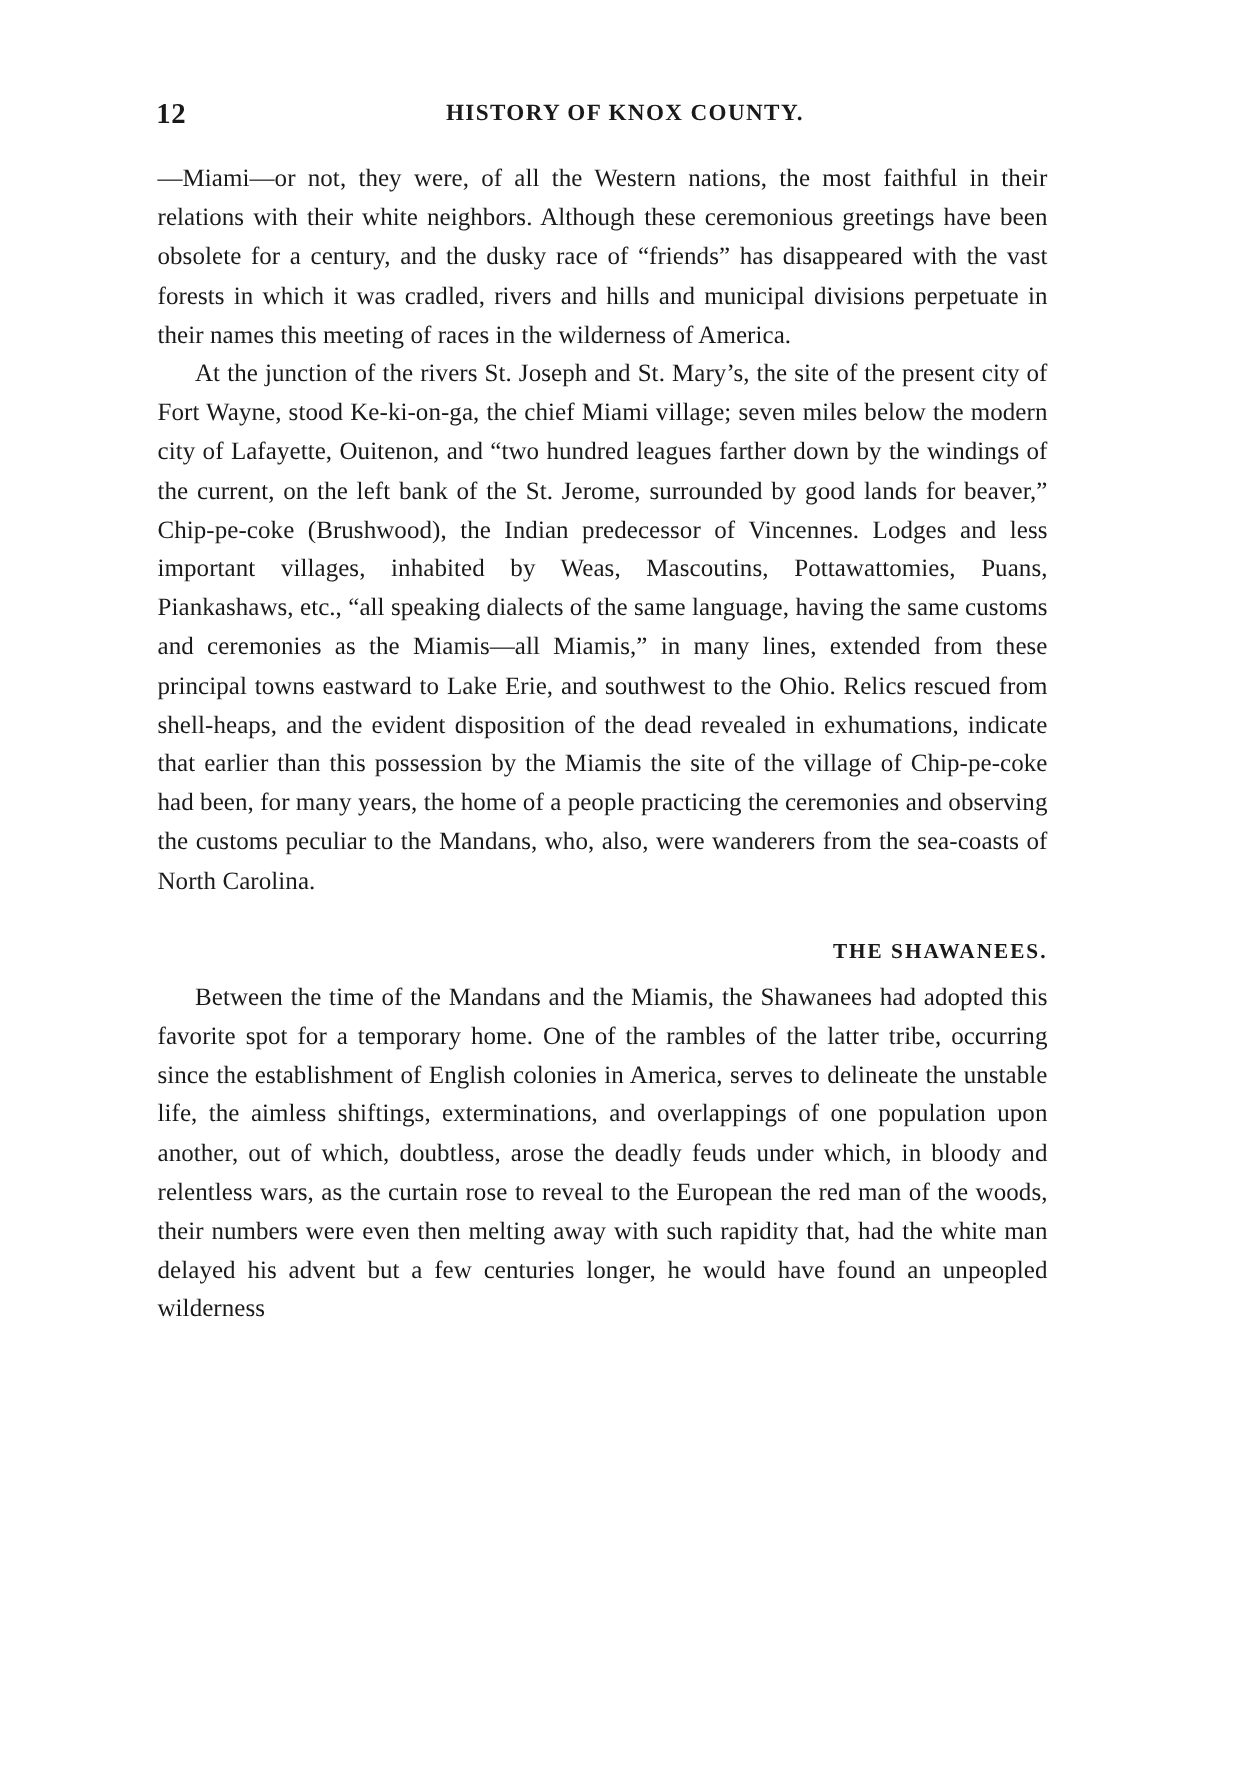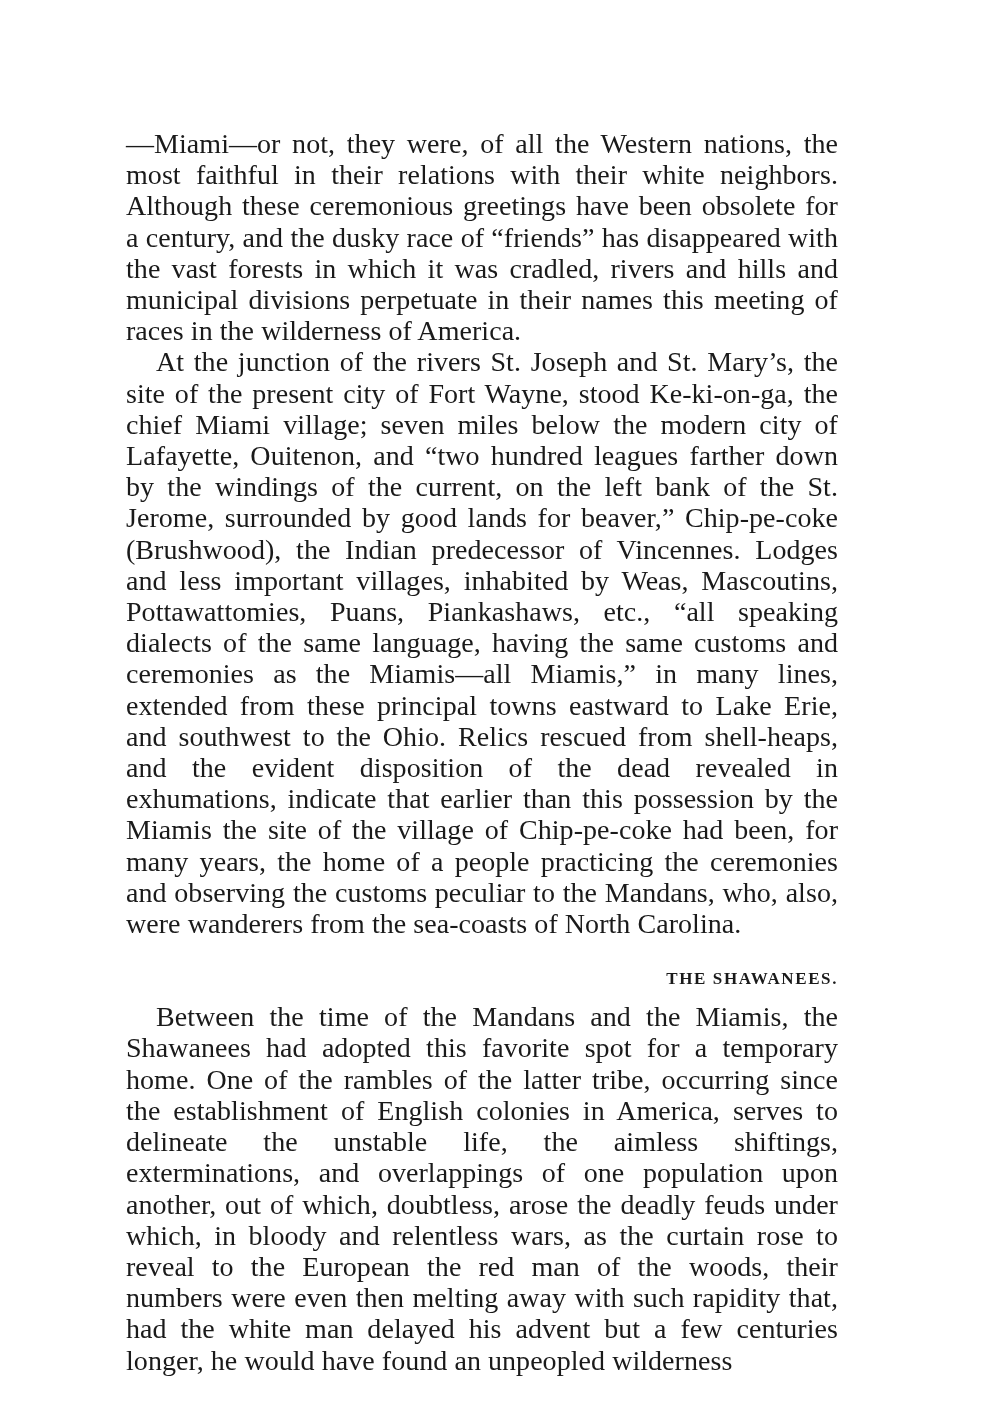--- a/index.html
+++ b/index.html
@@ -42,21 +42,21 @@
     letter-spacing: 1.1px;
   }
   .body-col {
     position: absolute;
     top: 128px;
     left: 126px;
     width: 712px;
   }
   p.para {
     margin: 0;
-    font-size: 28px;
+    font-size: 20px;
     line-height: 31.2px;
     text-align: justify;
     text-justify: inter-word;
     letter-spacing: 0.05px;
   }
   p.para.indent {
     text-indent: 30px;
   }
   .section-heading {
     margin: 30px 0 12px 0;
@@ -64,20 +64,24 @@
     font-size: 17px;
     font-weight: bold;
     letter-spacing: 1.6px;
   }
 </style>
 </head>
 <body>
 
 <div class="page">
 
+  <div class="header">
+    <div class="folio">12</div>
+    <div class="running-title">HISTORY OF KNOX COUNTY.</div>
+  </div>
 
   <div class="body-col">
 
     <p class="para">—Miami—or not, they were, of all the Western nations, the most faithful in their relations with their white neighbors.   Although these ceremonious greetings have been obsolete for a century, and the dusky race of “friends” has disappeared with the vast forests in which it was cradled, rivers and hills and municipal divisions perpetuate in their names this meeting of races in the wilderness of America.</p>
 
     <p class="para indent">At the junction of the rivers St. Joseph and St. Mary’s, the site of the present city of Fort Wayne, stood Ke-ki-on-ga, the chief Miami village; seven miles below the modern city of Lafayette, Ouitenon, and “two hundred leagues farther down by the windings of the current, on the left bank of the St. Jerome, surrounded by good lands for beaver,” Chip-pe-coke (Brushwood), the Indian predecessor of Vincennes.   Lodges and less important villages, inhabited by Weas, Mascoutins, Pottawattomies, Puans, Piankashaws, etc., “all speaking dialects of the same language, having the same customs and ceremonies as the Miamis—all Miamis,” in many lines, extended from these principal towns eastward to Lake Erie, and southwest to the Ohio.   Relics rescued from shell-heaps, and the evident disposition of the dead revealed in exhumations, indicate that earlier than this possession by the Miamis the site of the village of Chip-pe-coke had been, for many years, the home of a people practicing the ceremonies and observing the customs peculiar to the Mandans, who, also, were wanderers from the sea-coasts of North Carolina.</p>
 
     <div class="section-heading">THE SHAWANEES.</div>
 
     <p class="para indent">Between the time of the Mandans and the Miamis, the Shawanees had adopted this favorite spot for a temporary home.   One of the rambles of the latter tribe, occurring since the establishment of English colonies in America, serves to delineate the unstable life, the aimless shiftings, exterminations, and overlappings of one population upon another, out of which, doubtless, arose the deadly feuds under which, in bloody and relentless wars, as the curtain rose to reveal to the European the red man of the woods, their numbers were even then melting away with such rapidity that, had the white man delayed his advent but a few centuries longer, he would have found an unpeopled wilderness</p>

